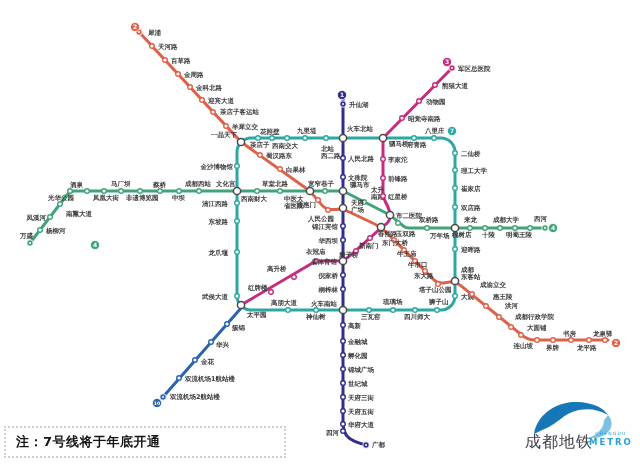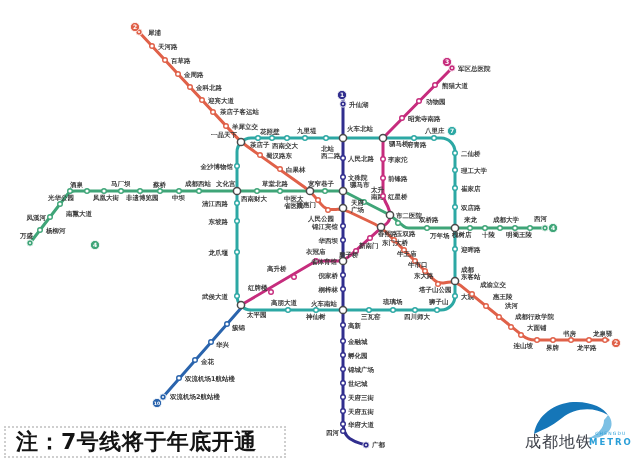--- a/index.html
+++ b/index.html
@@ -6,21 +6,21 @@
   body{width:640px;height:472px;position:relative;overflow:hidden;
        font-family:"DejaVu Sans","Liberation Sans",sans-serif;}
   #map-wrap{position:absolute;left:0;top:0;width:640px;height:472px;}
   svg text.stn{font-size:6.5px;fill:#3a3a3a;font-weight:600;
        font-family:"DejaVu Sans","Liberation Sans",sans-serif;}
   svg text.bn{font-size:6px;fill:#ffffff;font-weight:bold;
        font-family:"DejaVu Sans","Liberation Sans",sans-serif;}
   #note-box{position:absolute;left:4px;top:426px;width:268px;height:28px;
        border:2px dotted #cfcfcf;background:#fff;display:flex;align-items:center;
        padding-left:10px;}
-  #note-box span{font-size:22px;font-weight:bold;color:#141414;letter-spacing:.5px;}
+  #note-box span{font-size:13px;font-weight:bold;color:#141414;letter-spacing:.5px;}
   #logo{position:absolute;left:523px;top:398px;width:112px;height:58px;}
   #logo .swoosh{position:absolute;left:0;top:0;}
   #logo .cn{position:absolute;left:2px;top:34px;font-size:16px;font-weight:normal;
        color:#3d4049;letter-spacing:1px;white-space:nowrap;}
   #logo .en{position:absolute;left:66px;top:34px;color:#2a9fd8;line-height:1;text-align:center;}
   #logo .en .l1{font-size:4.5px;letter-spacing:1.2px;display:block;}
   #logo .en .l2{font-size:8.5px;font-weight:bold;letter-spacing:2px;display:block;margin-top:1px;}
 </style>
 </head>
 <body>

